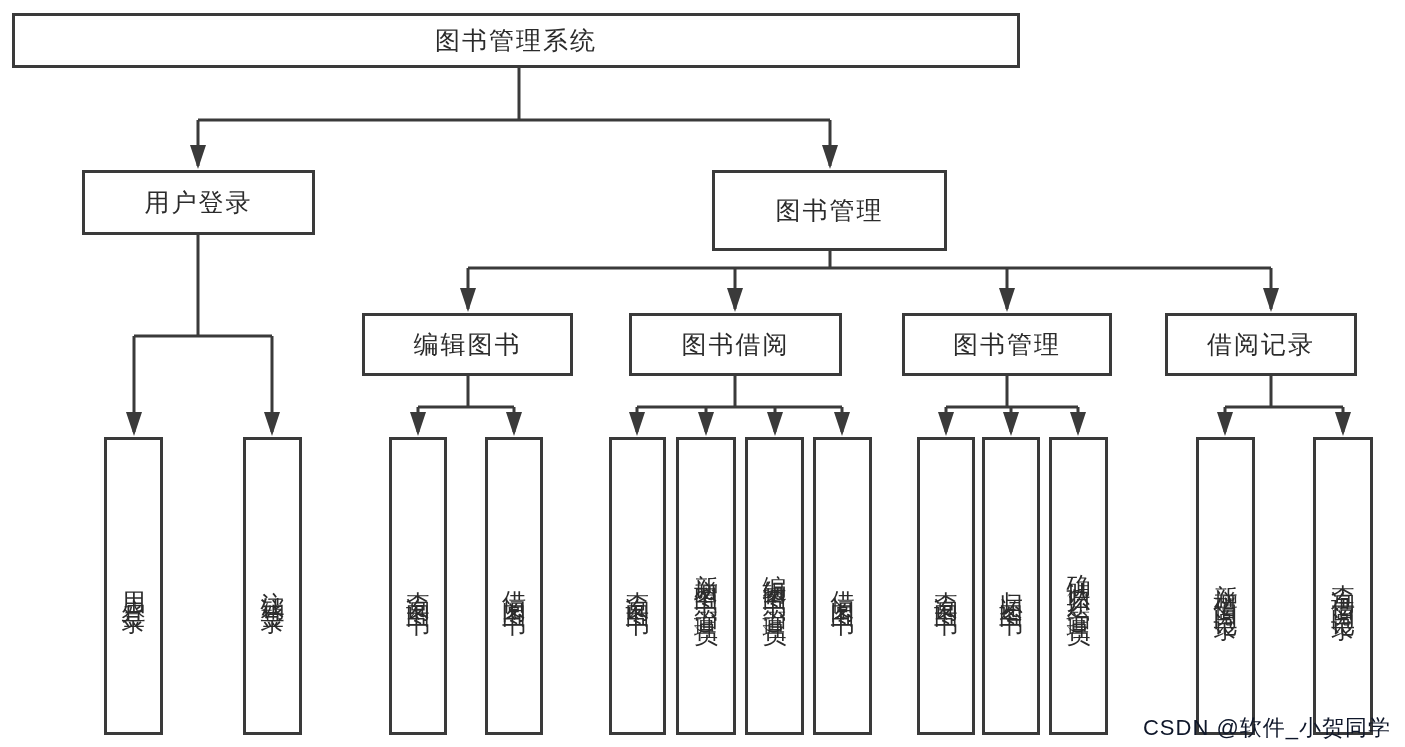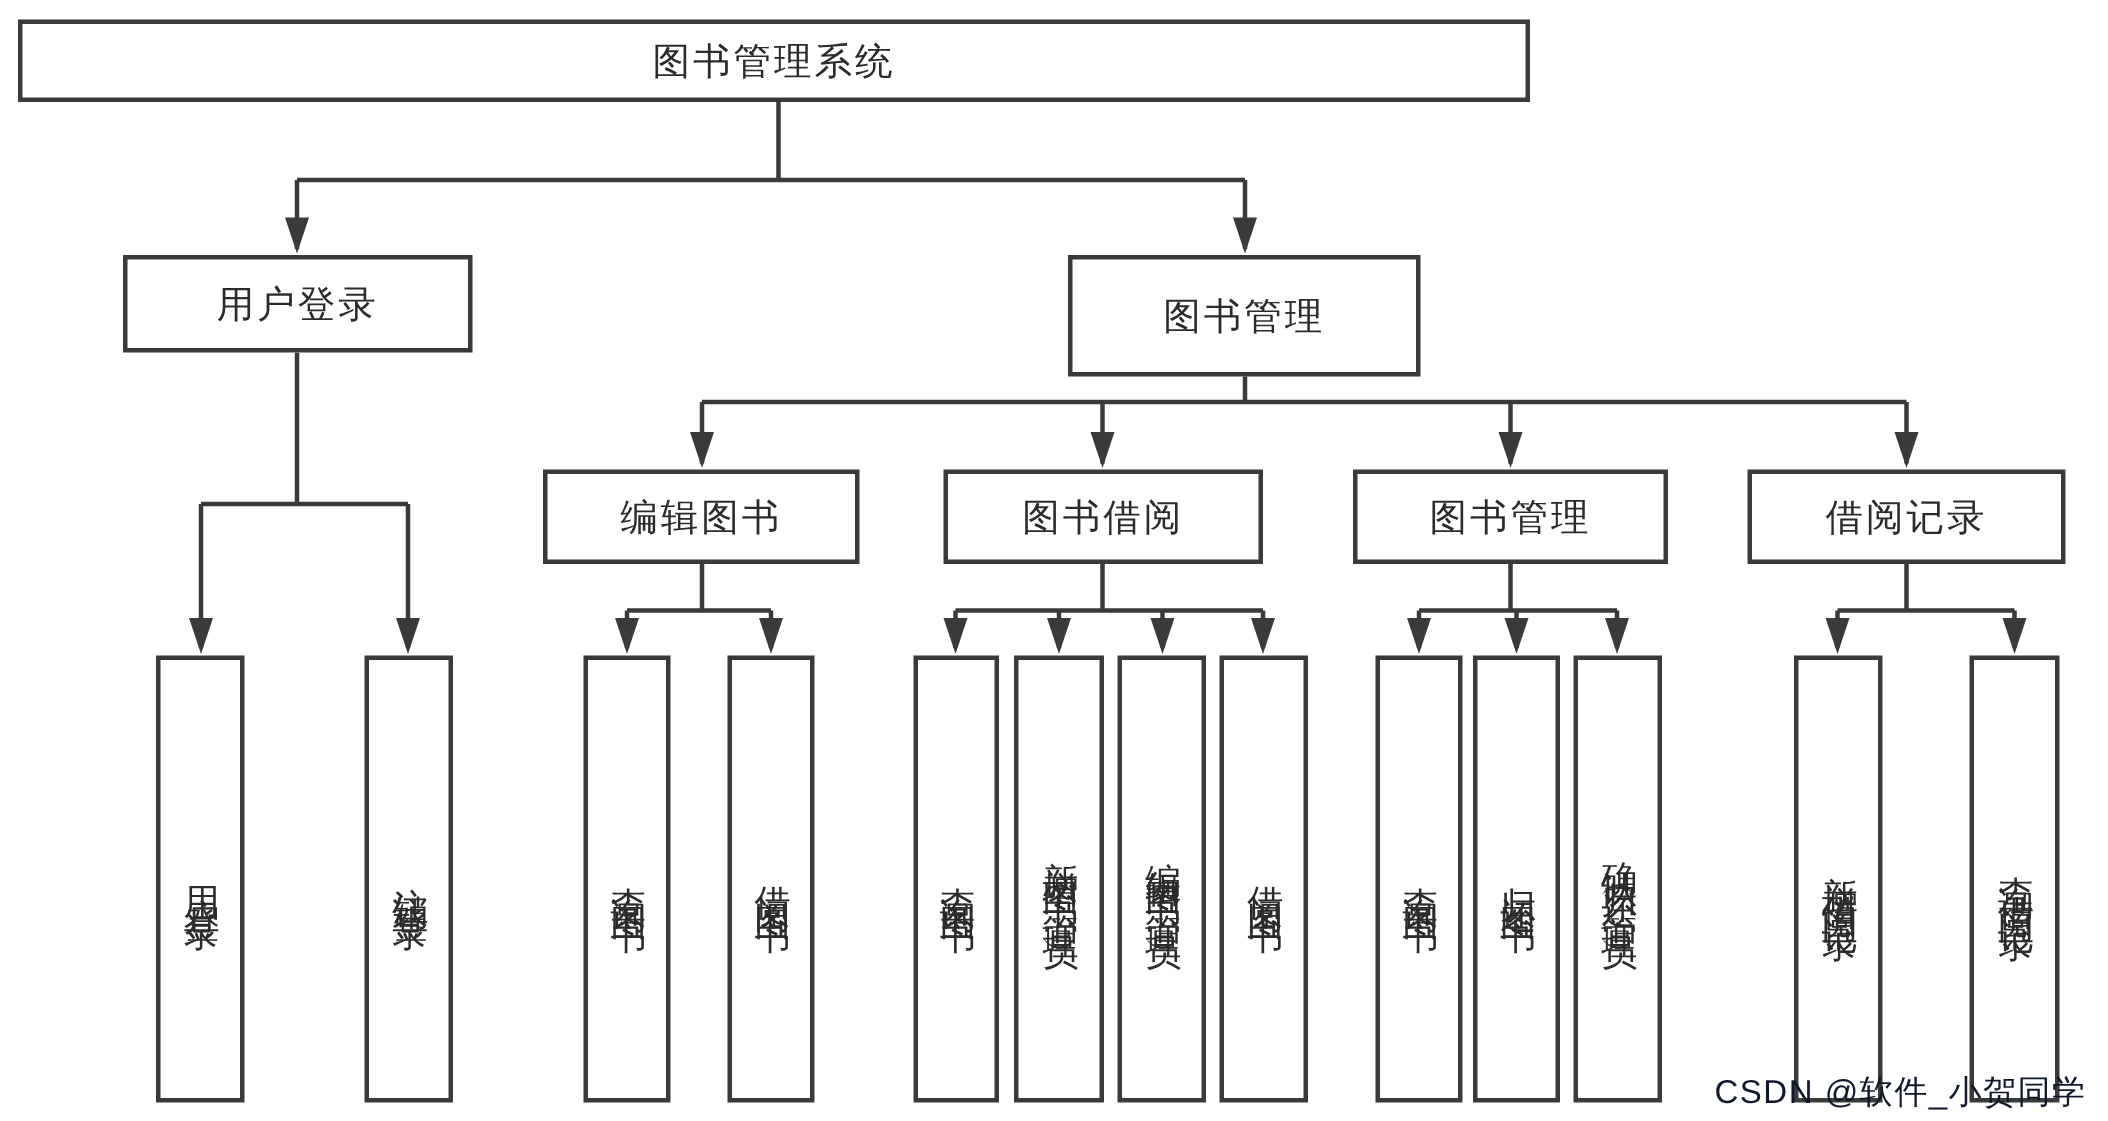--- a/index.html
+++ b/index.html
@@ -75,21 +75,21 @@
 
   <div class="node h" style="left:362px;top:313px;width:211px;height:63px">
     <span>编辑图书</span>
   </div>
   <div class="node h" style="left:629px;top:313px;width:213px;height:63px">
     <span>图书借阅</span>
   </div>
   <div class="node h" style="left:902px;top:313px;width:210px;height:63px">
     <span>图书管理</span>
   </div>
-  <div class="node h" style="left:1165px;top:313px;width:212px;height:63px">
+  <div class="node h" style="left:1165px;top:313px;width:192px;height:63px">
     <span>借阅记录</span>
   </div>
 
   <div class="node v" style="left:104px;top:437px;width:59px;height:298px">
     <span>用户登录</span>
   </div>
   <div class="node v" style="left:243px;top:437px;width:59px;height:298px">
     <span>注销登录</span>
   </div>
 

